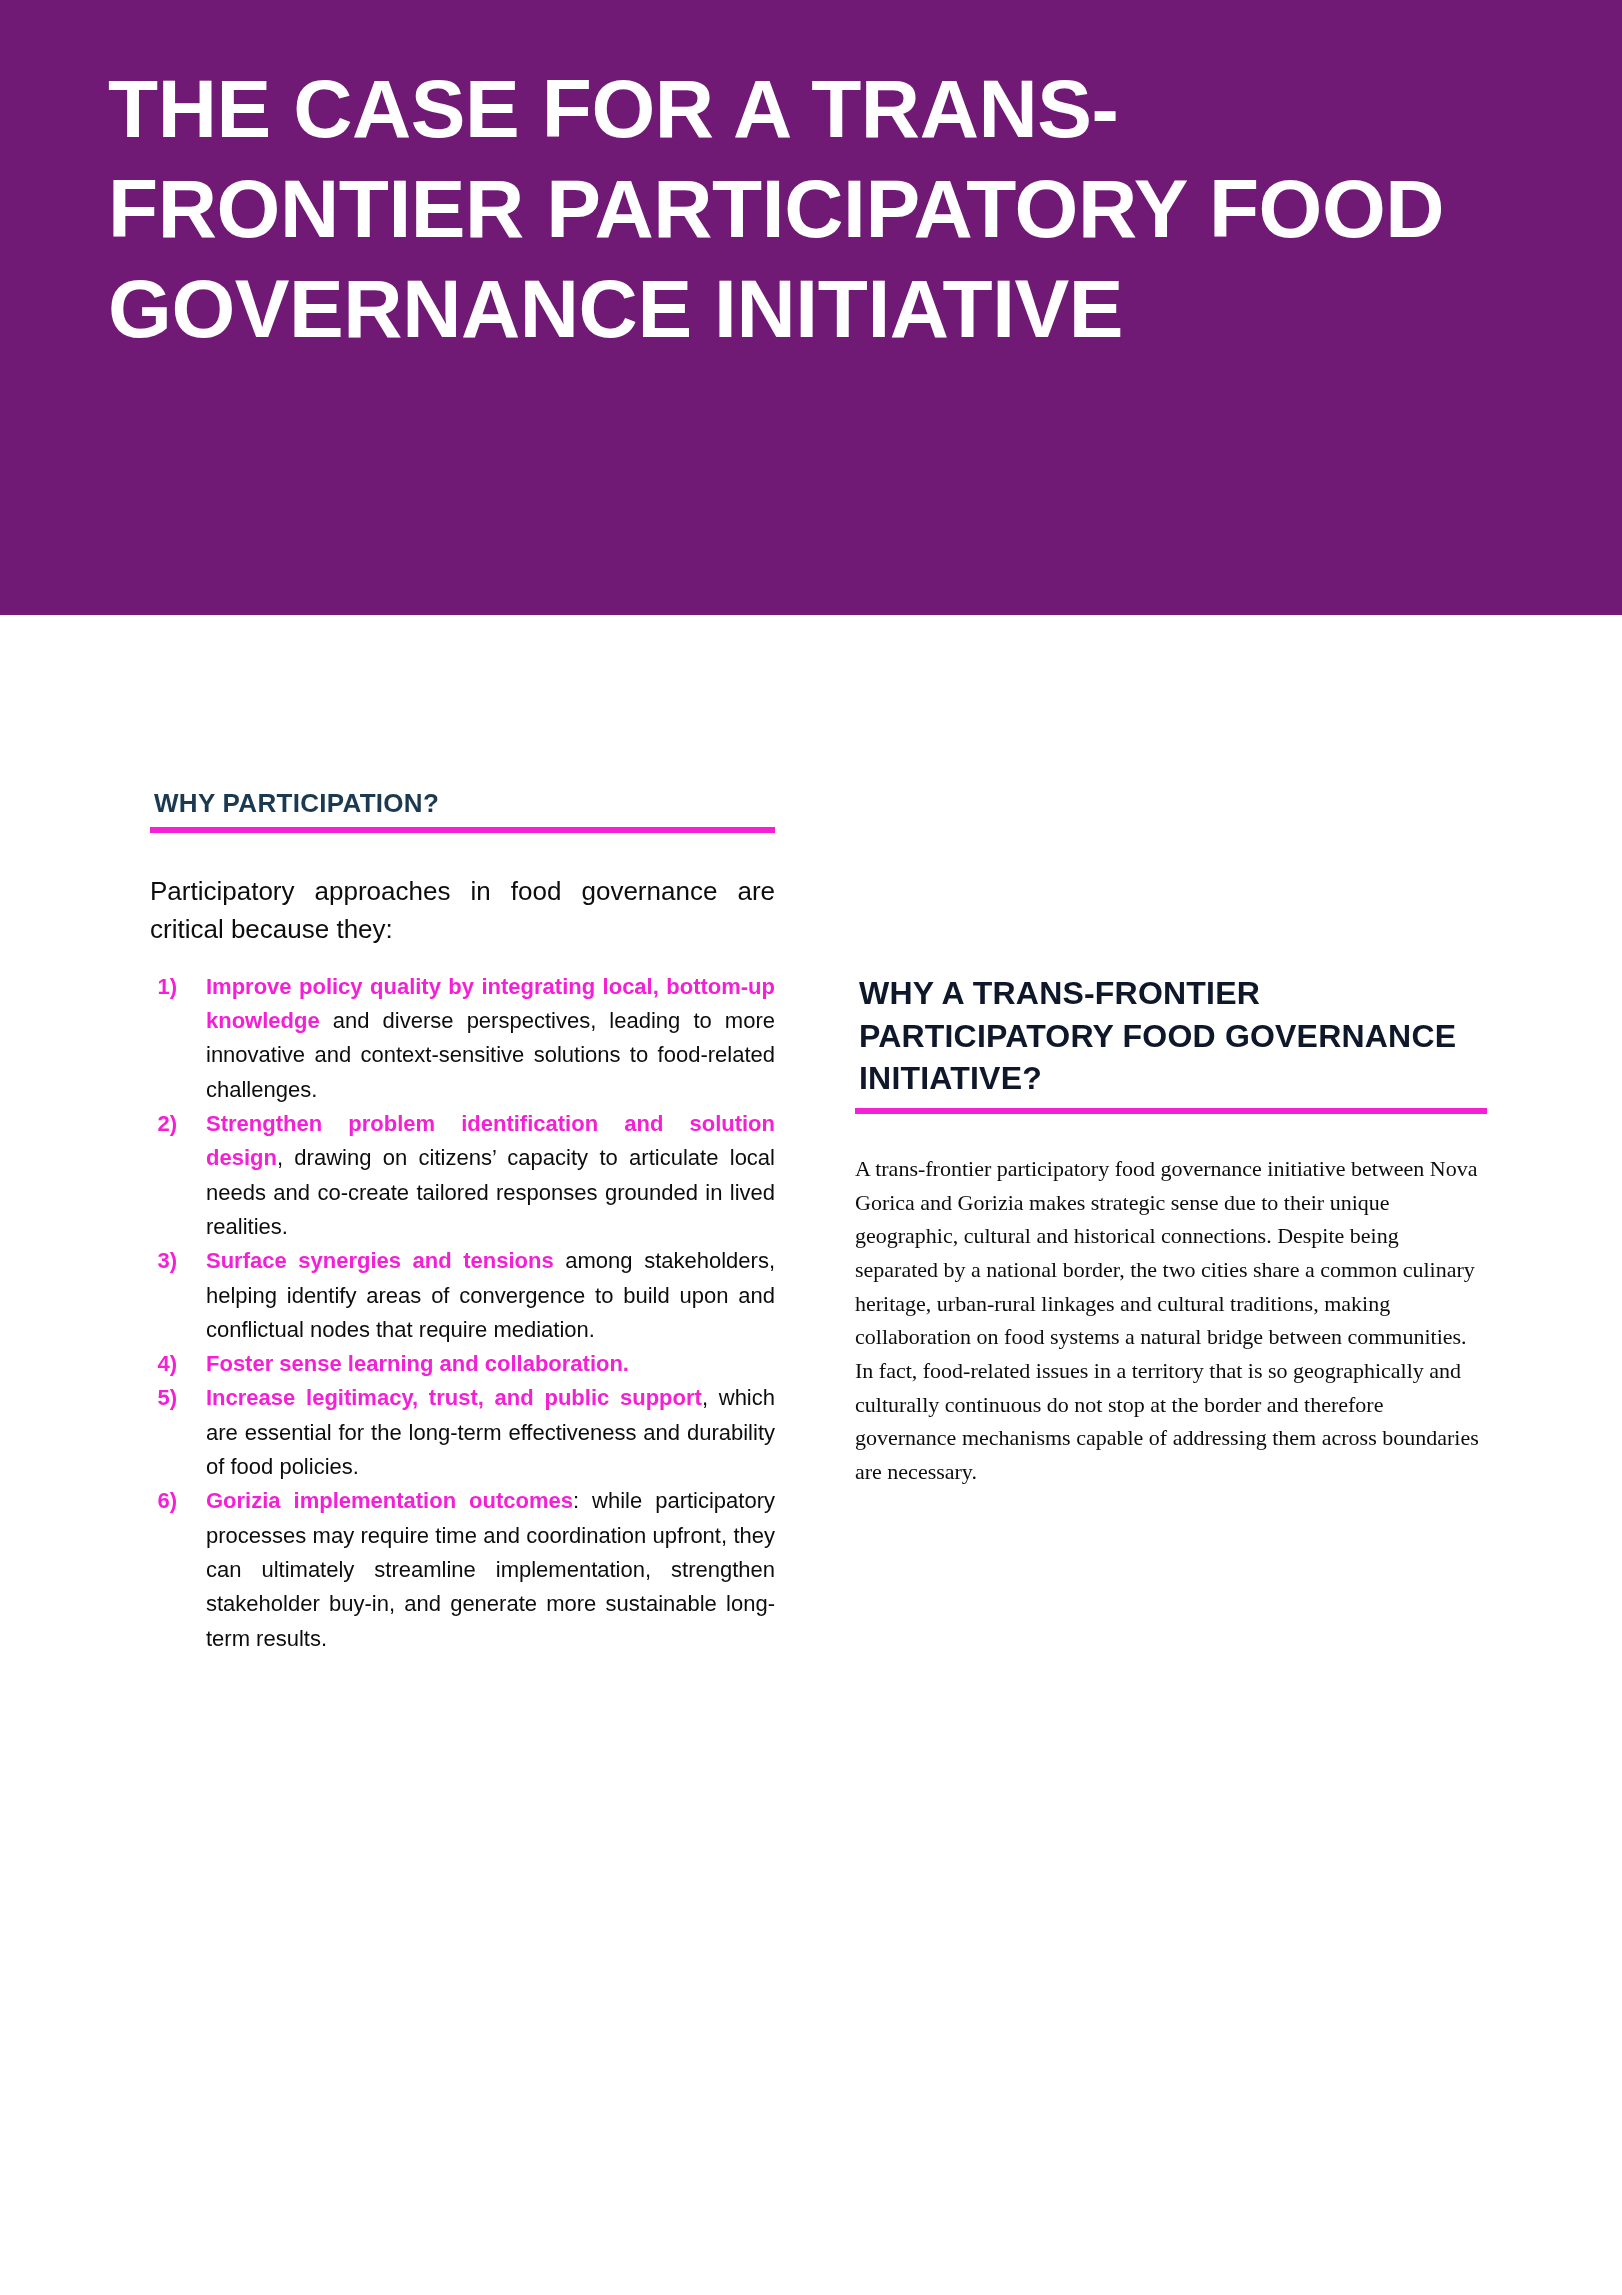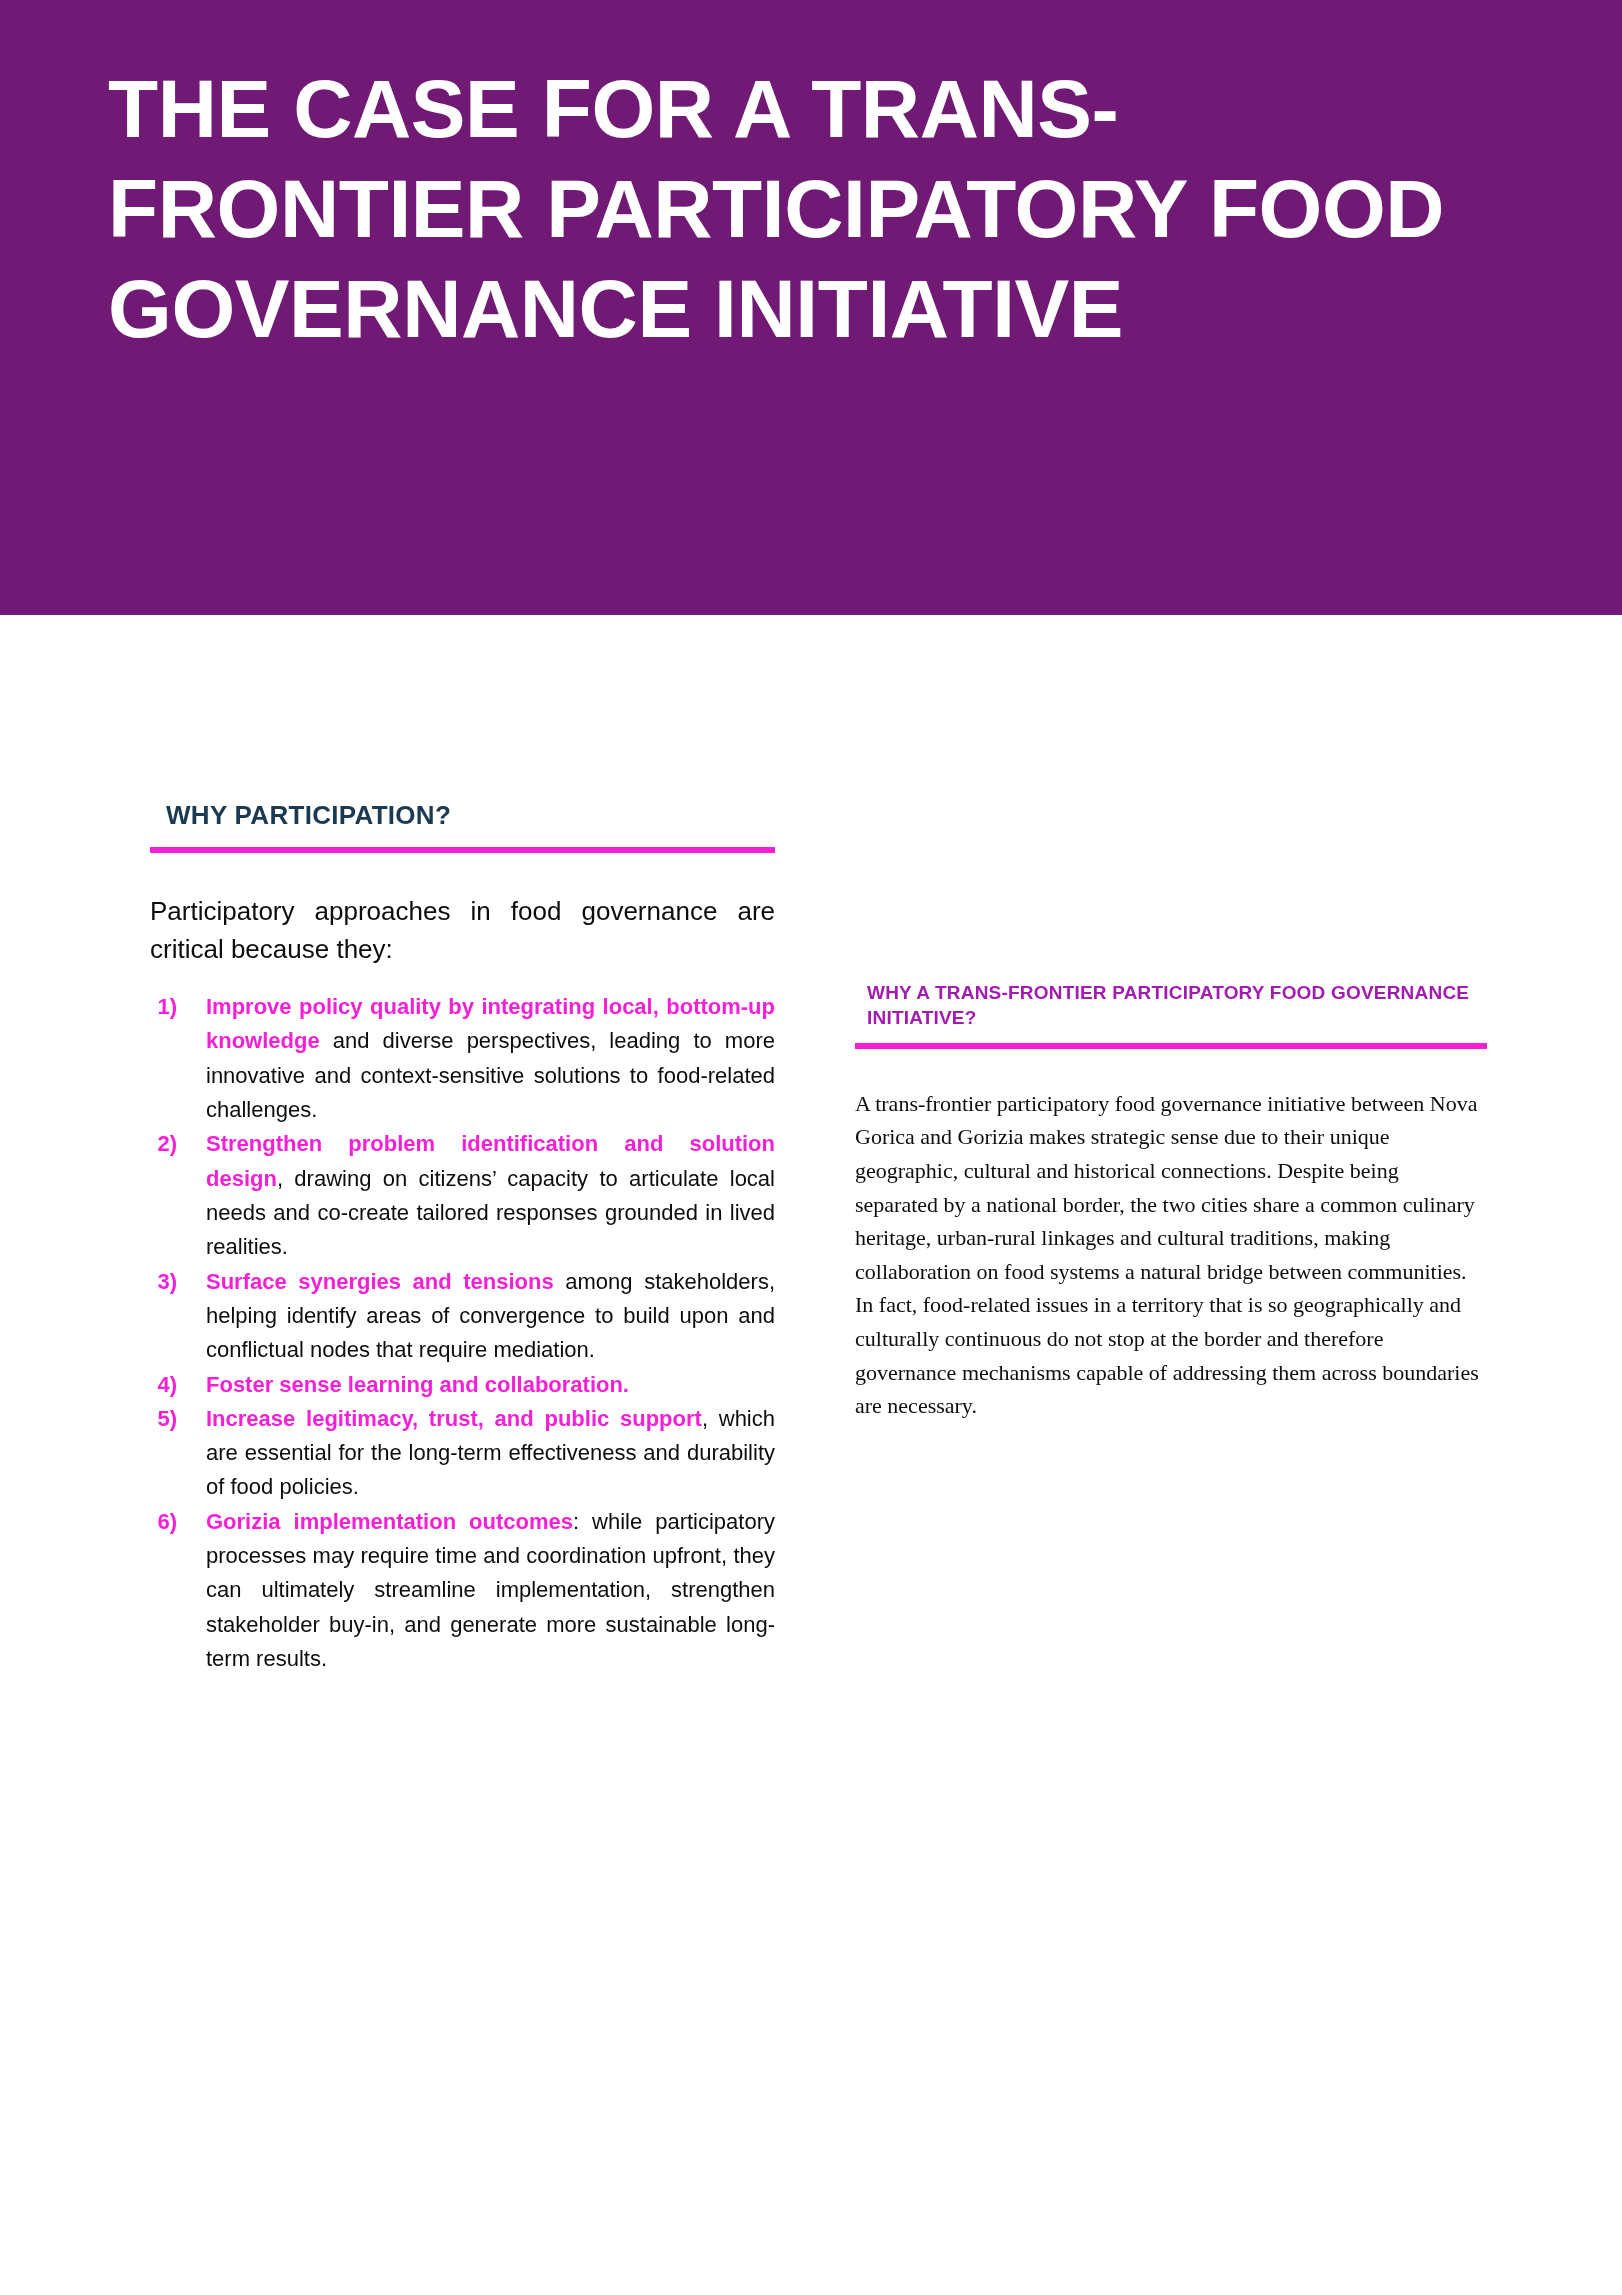--- a/index.html
+++ b/index.html
@@ -50,21 +50,21 @@
   }
 
   
   .col-left {
     position: absolute;
     left: 150px;
     top: 169px;
     width: 625px;
   }
   .heading-left {
-    margin: 16px;
+    margin: 4px;
     color: #1b3a52;
     font-family: "Liberation Sans", sans-serif;
     font-weight: bold;
     font-size: 26px;
     letter-spacing: 0.3px;
     line-height: 1.2;
   }
   .rule-left {
     margin-top: 7.6px;
     width: 625px;
@@ -114,25 +114,25 @@
   }
 
   
   .col-right {
     position: absolute;
     left: 855px;
     top: 353px;
     width: 632px;
   }
   .heading-right {
-    margin: 12px;
-    color: #a21caf;
+    margin: 4px;
+    color: #0f172a;
     font-family: "Liberation Sans", sans-serif;
     font-weight: bold;
-    font-size: 19px;
+    font-size: 32px;
     letter-spacing: 0.2px;
     line-height: 1.33;
     white-space: pre-line;
   }
   .rule-right {
     margin-top: 8.5px;
     width: 632px;
     height: 6px;
     background: #f520d5;
   }

